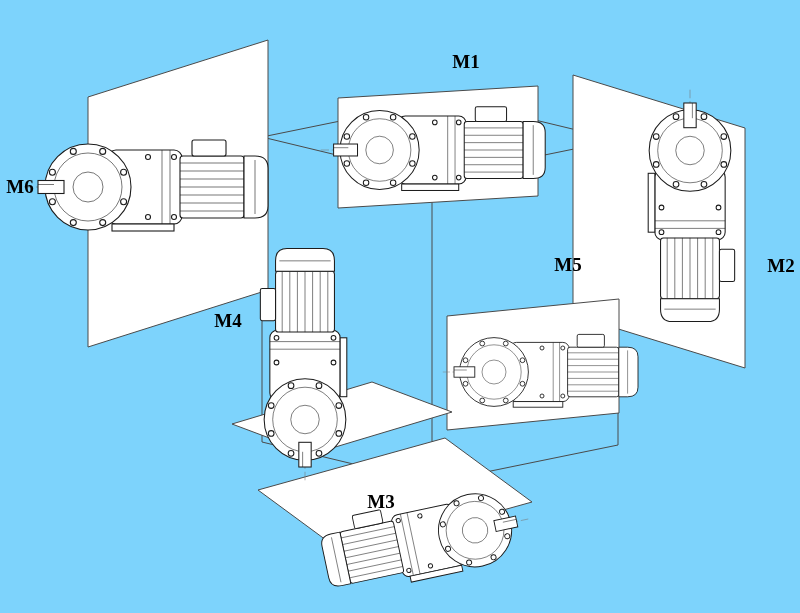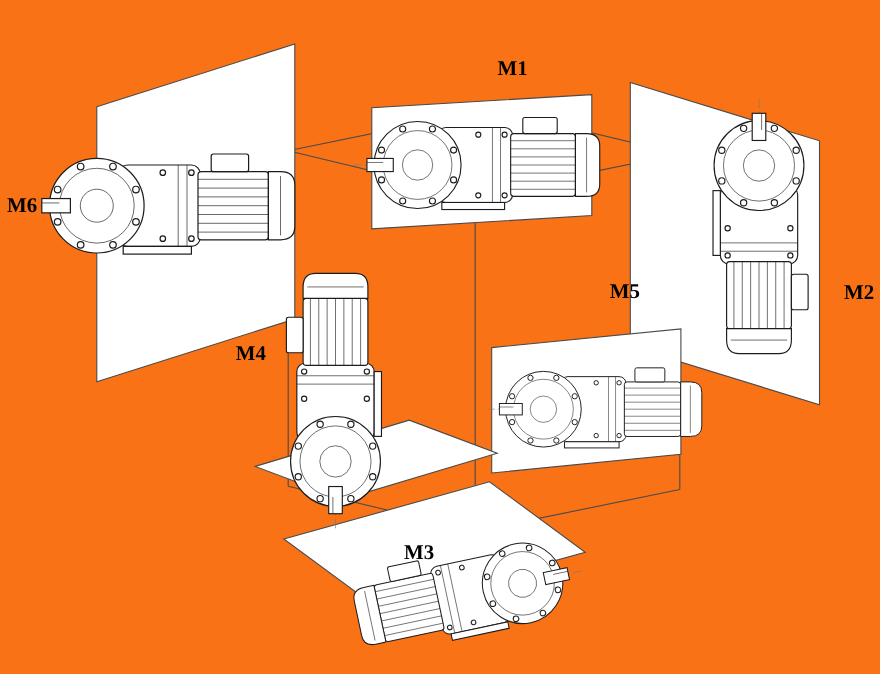--- a/index.html
+++ b/index.html
@@ -1,19 +1,19 @@
 <!DOCTYPE html>
 <html><head>
 <meta charset="utf-8">
 <style>
   html,body{margin:0;padding:0;background:#ffffff;}
   .stage{
     position:relative;
     width:800px;height:613px;
-    background:#f97316;
+    background:#7dd3fc;
     font-family:"Liberation Serif", serif;
     overflow:hidden;
   }
   svg{display:block;}
   .pos-label{
     font-family:"Liberation Serif", serif;
     font-weight:bold;
     font-size:19px;
     fill:#000000;
   }

